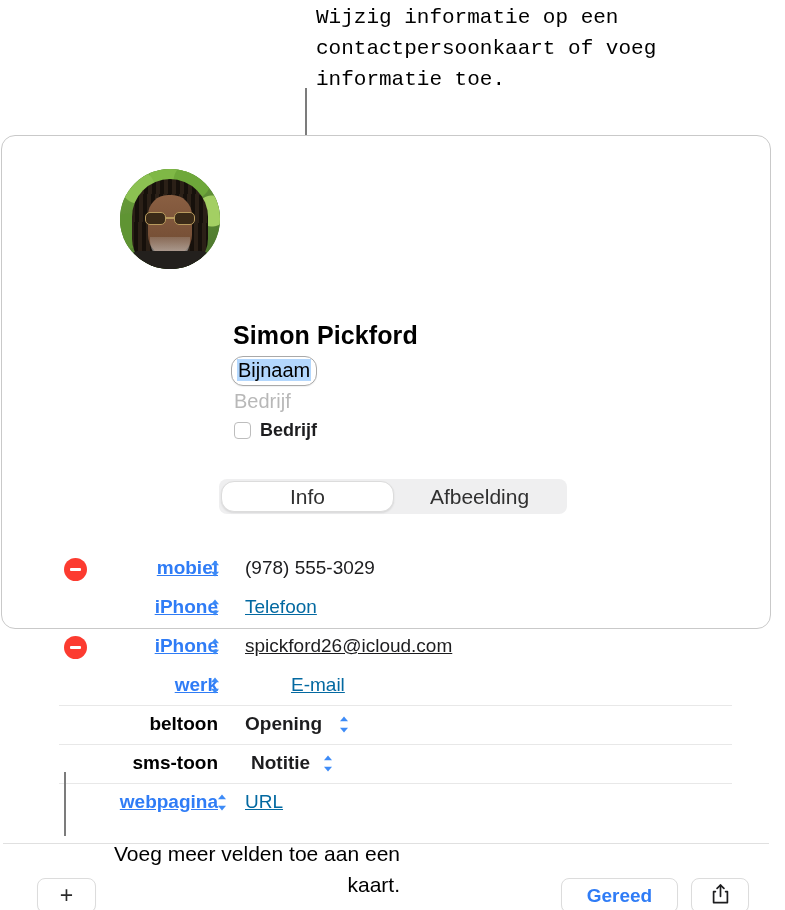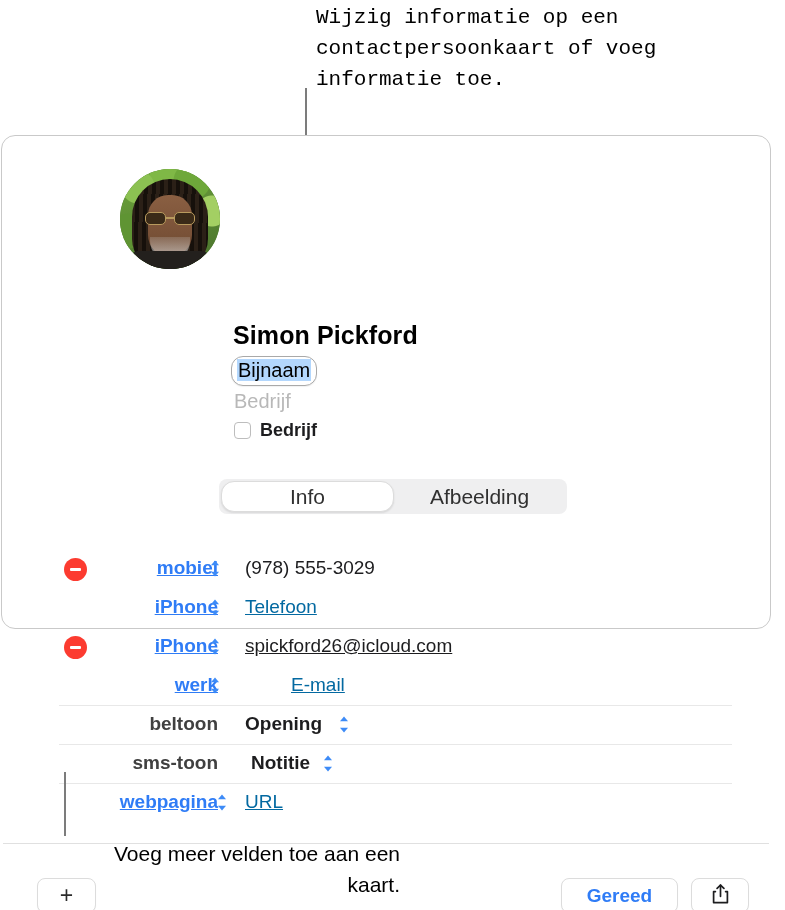--- a/index.html
+++ b/index.html
@@ -229,21 +229,21 @@
   }
   .label {
     position: absolute;
     left: 100px; top: 8px;
     width: 116px;
     text-align: right;
     font-size: 19px;
     font-weight: bold;
   }
   .label.blue { color: #2f7cf6; text-decoration: underline; }
-  .label.gray { color: #404040; }
+  .label.gray { color: #000000; }
   .stepper {
     position: absolute;
     top: 10px;
     width: 12px; height: 19px;
   }
   .stepper svg { display: block; }
   .value {
     position: absolute;
     top: 8px;
     font-size: 19px;

